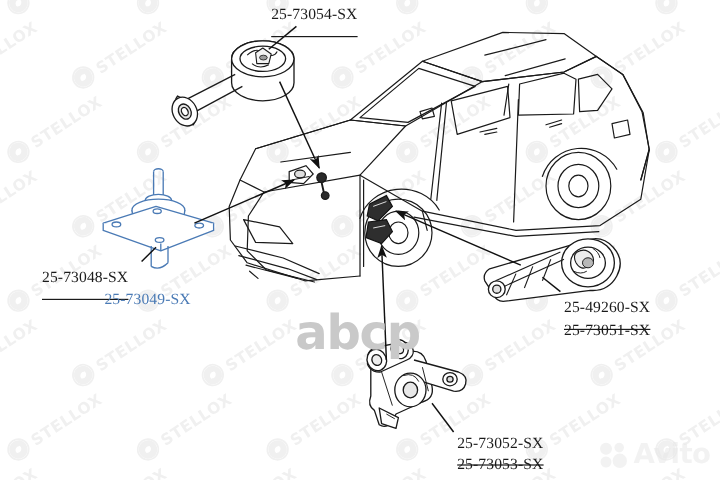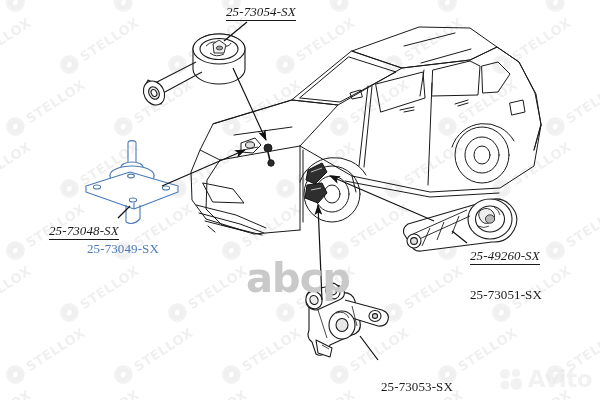--- a/index.html
+++ b/index.html
@@ -46,22 +46,21 @@
     color: #1a1a1a;
     white-space: nowrap;
     letter-spacing: 0.1px;
   }
   .label.blue {
     color: #4a7ab5;
     margin-left: 42px;
   }
   .label.underline {
     border-bottom: 1.4px solid #1a1a1a;
-    padding-bottom: 1px;
-    font-style: italic;
+    padding-bottom: 11px;
   }
   .abcp-mark {
     position: absolute;
     left: 246px;
     top: 258px;
     font-family: "DejaVu Sans", sans-serif;
     font-size: 40px;
     font-weight: 700;
     color: #c9c9c9;
     letter-spacing: -1px;
@@ -454,26 +453,27 @@
 
       <path d="M378 360 L360 336"></path>
 
       <path d="M322 300 L318 205" marker-end="url(#arrowBlack)"></path>
     </g>
   </svg>
 
   <div id="label-layer">
     <div class="label underline" style="left:226px; top:4px;">25-73054-SX</div>
 
-    <div class="label underline" style="left:49px; top:223px;">25-73048-SX</div>
+    <div class="label underline" style="left:35px; top:223px;">25-73048-SX</div>
     <div class="label blue" style="left:45px; top:241px;">25-73049-SX</div>
 
     <div class="label underline" style="left:470px; top:248px;">25-49260-SX</div>
-    <div class="label" style="left:470px; top:267px;margin-top:20px;">25-73051-SX</div>
-
+    <div class="label" style="left:470px; top:267px;">25-73051-SX</div>
+
+    <div class="label underline" style="left:381px; top:361px;">25-73052-SX</div>
     <div class="label" style="left:381px; top:379px;text-align:center;">25-73053-SX</div>
   </div>
 
   <div id="brand-layer">
     <div class="abcp-mark">abcp</div>
     <div class="avito-mark">
       <svg width="26" height="24" viewBox="0 0 26 24">
         <circle cx="6" cy="7" r="5" fill="#e8e8e8"></circle>
         <circle cx="6" cy="18" r="4.6" fill="#e8e8e8"></circle>
         <circle cx="17" cy="6" r="4" fill="#e8e8e8"></circle>

